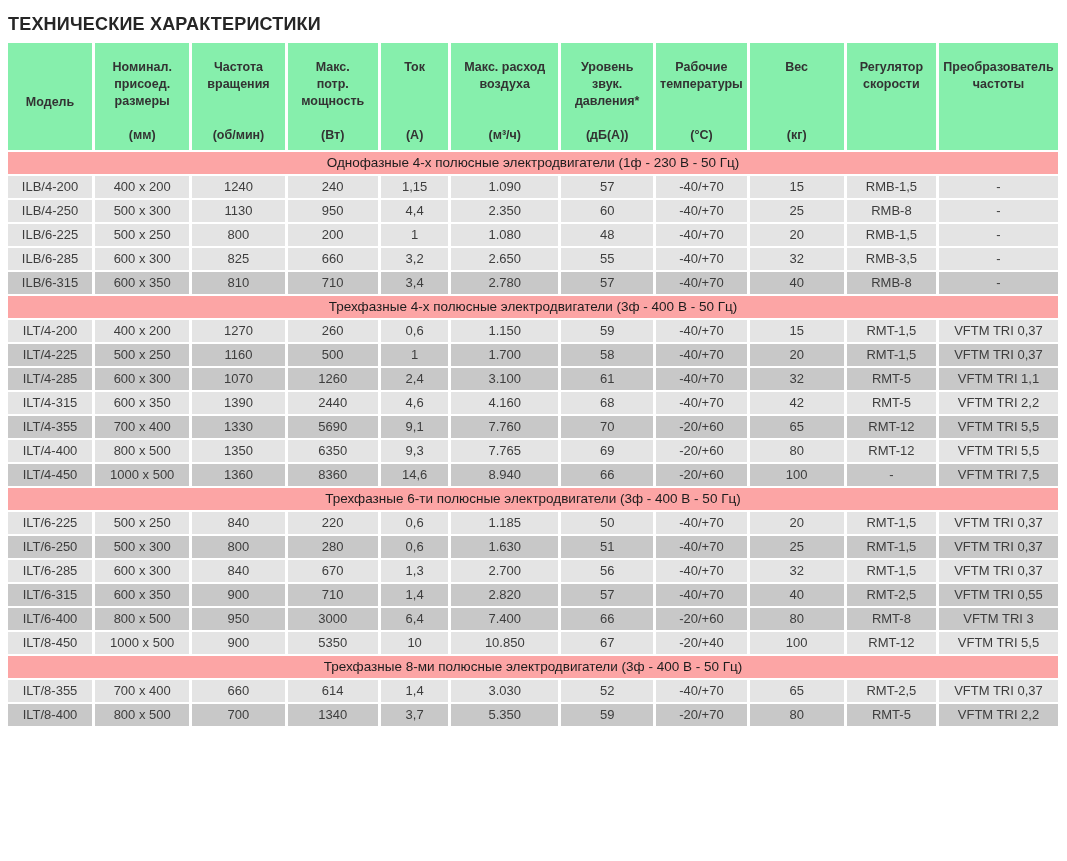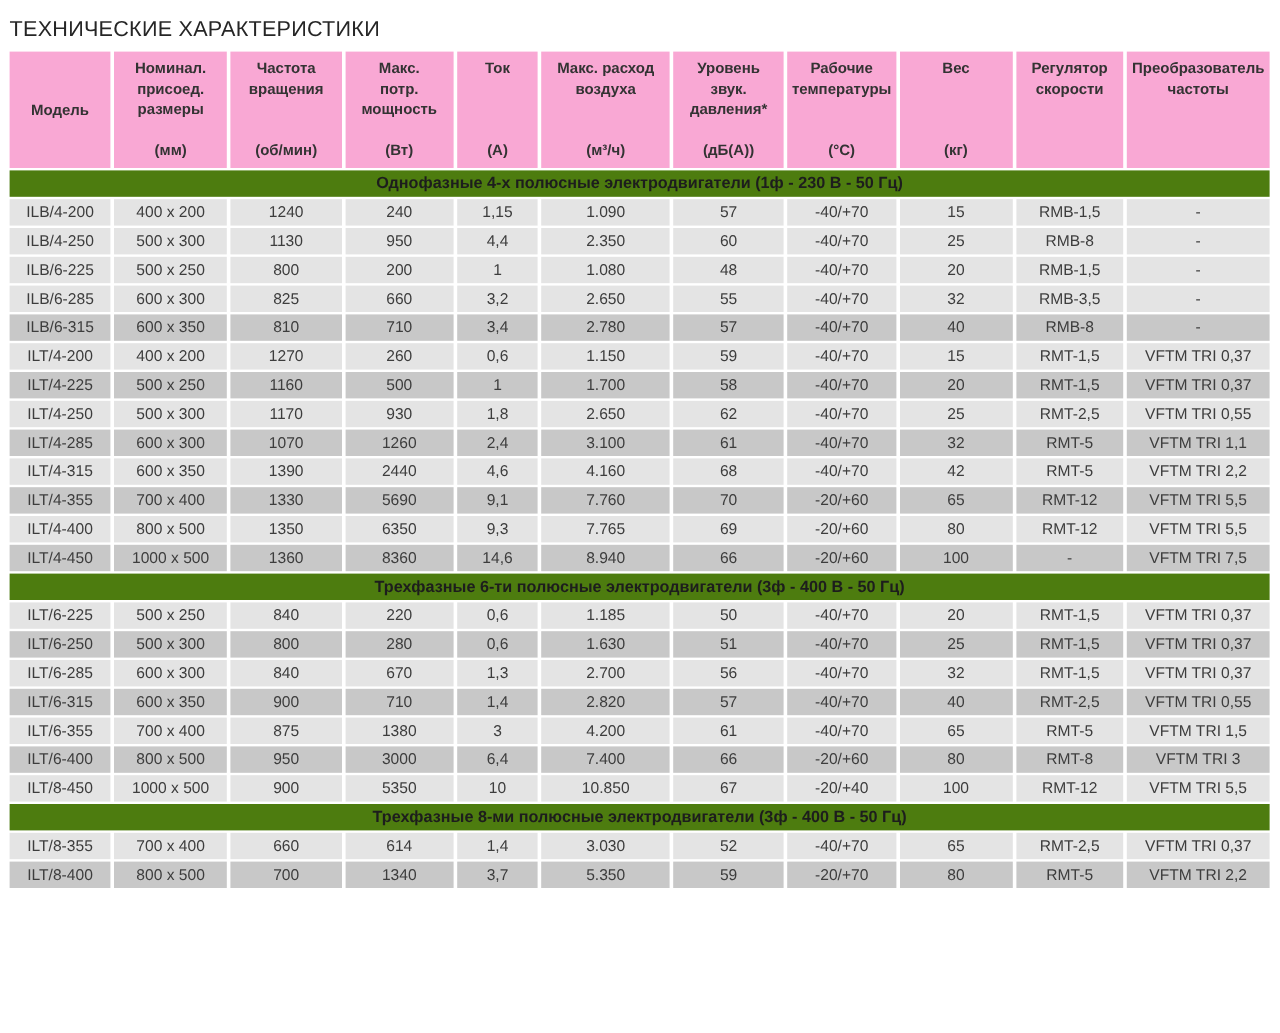--- a/index.html
+++ b/index.html
@@ -11,21 +11,21 @@
     width: 1067px;
   }
   .page {
     width: 1067px;
     height: 861px;
     position: relative;
     box-sizing: border-box;
   }
   .page-title {
     font-size: 18px;
-    font-weight: 400;
+    font-weight: 700;
     letter-spacing: 0.2px;
     color: #262626;
     padding: 14px 0 0 8px;
     margin: 0;
   }
   table.spec {
     border-collapse: separate;
     border-spacing: 3px 2px;
     table-layout: fixed;
     width: 1056px;
@@ -36,26 +36,26 @@
   col.c2  { width: 90px; }
   col.c3  { width: 88px; }
   col.c4  { width: 66px; }
   col.c5  { width: 104px; }
   col.c6  { width: 90px; }
   col.c7  { width: 88px; }
   col.c8  { width: 92px; }
   col.c9  { width: 87px; }
   col.c10 { width: 116px; }
   th {
-    background: #f9a8d4;
+    background: #86efac;
     font-size: 12.5px;
     font-weight: 700;
     color: #333333;
     height: 86px;
-    padding: 6px 2px 5px 2px;
+    padding: 16px 2px 5px 2px;
     vertical-align: top;
     text-align: center;
   }
   th .hwrap {
     display: flex;
     flex-direction: column;
     height: 100%;
   }
   th .h-name {
     flex: 1 1 auto;
@@ -77,23 +77,23 @@
     text-align: center;
     height: 20px;
     padding: 1px 2px;
     line-height: 1.2;
     overflow: hidden;
     white-space: nowrap;
   }
   tr.data-row td.shade-light { background: #e4e4e4; }
   tr.data-row td.shade-dark  { background: #c8c8c8; }
   tr.section-row td {
-    background: #4d7c0f;
+    background: #fca5a5;
     font-size: 13.5px;
-    font-weight: 700;
+    font-weight: 400;
     color: #1d1d1d;
     height: 19px;
     padding: 2px 0 1px 0;
   }
 </style>
 </head>
 <body>
 
 <div class="page">
   <h1 class="page-title">ТЕХНИЧЕСКИЕ ХАРАКТЕРИСТИКИ</h1>
@@ -252,20 +252,23 @@
           <td class="shade-dark">810</td>
           <td class="shade-dark">710</td>
           <td class="shade-dark">3,4</td>
           <td class="shade-dark">2.780</td>
           <td class="shade-dark">57</td>
           <td class="shade-dark">-40/+70</td>
           <td class="shade-dark">40</td>
           <td class="shade-dark">RMB-8</td>
           <td class="shade-dark">-</td>
         </tr>
+        <tr class="section-row">
+          <td colspan="11">Трехфазные 4-х полюсные электродвигатели (3ф - 400 В - 50 Гц)</td>
+        </tr>
         <tr class="data-row">
           <td class="shade-light">ILT/4-200</td>
           <td class="shade-light">400 x 200</td>
           <td class="shade-light">1270</td>
           <td class="shade-light">260</td>
           <td class="shade-light">0,6</td>
           <td class="shade-light">1.150</td>
           <td class="shade-light">59</td>
           <td class="shade-light">-40/+70</td>
           <td class="shade-light">15</td>
@@ -279,33 +282,20 @@
           <td class="shade-dark">500</td>
           <td class="shade-dark">1</td>
           <td class="shade-dark">1.700</td>
           <td class="shade-dark">58</td>
           <td class="shade-dark">-40/+70</td>
           <td class="shade-dark">20</td>
           <td class="shade-dark">RMT-1,5</td>
           <td class="shade-dark">VFTM TRI 0,37</td>
         </tr>
         <tr class="data-row">
-          <td class="shade-light">ILT/4-250</td>
-          <td class="shade-light">500 x 300</td>
-          <td class="shade-light">1170</td>
-          <td class="shade-light">930</td>
-          <td class="shade-light">1,8</td>
-          <td class="shade-light">2.650</td>
-          <td class="shade-light">62</td>
-          <td class="shade-light">-40/+70</td>
-          <td class="shade-light">25</td>
-          <td class="shade-light">RMT-2,5</td>
-          <td class="shade-light">VFTM TRI 0,55</td>
-        </tr>
-        <tr class="data-row">
           <td class="shade-dark">ILT/4-285</td>
           <td class="shade-dark">600 x 300</td>
           <td class="shade-dark">1070</td>
           <td class="shade-dark">1260</td>
           <td class="shade-dark">2,4</td>
           <td class="shade-dark">3.100</td>
           <td class="shade-dark">61</td>
           <td class="shade-dark">-40/+70</td>
           <td class="shade-dark">32</td>
           <td class="shade-dark">RMT-5</td>
@@ -412,33 +402,20 @@
           <td class="shade-dark">710</td>
           <td class="shade-dark">1,4</td>
           <td class="shade-dark">2.820</td>
           <td class="shade-dark">57</td>
           <td class="shade-dark">-40/+70</td>
           <td class="shade-dark">40</td>
           <td class="shade-dark">RMT-2,5</td>
           <td class="shade-dark">VFTM TRI 0,55</td>
         </tr>
         <tr class="data-row">
-          <td class="shade-light">ILT/6-355</td>
-          <td class="shade-light">700 x 400</td>
-          <td class="shade-light">875</td>
-          <td class="shade-light">1380</td>
-          <td class="shade-light">3</td>
-          <td class="shade-light">4.200</td>
-          <td class="shade-light">61</td>
-          <td class="shade-light">-40/+70</td>
-          <td class="shade-light">65</td>
-          <td class="shade-light">RMT-5</td>
-          <td class="shade-light">VFTM TRI 1,5</td>
-        </tr>
-        <tr class="data-row">
           <td class="shade-dark">ILT/6-400</td>
           <td class="shade-dark">800 x 500</td>
           <td class="shade-dark">950</td>
           <td class="shade-dark">3000</td>
           <td class="shade-dark">6,4</td>
           <td class="shade-dark">7.400</td>
           <td class="shade-dark">66</td>
           <td class="shade-dark">-20/+60</td>
           <td class="shade-dark">80</td>
           <td class="shade-dark">RMT-8</td>

